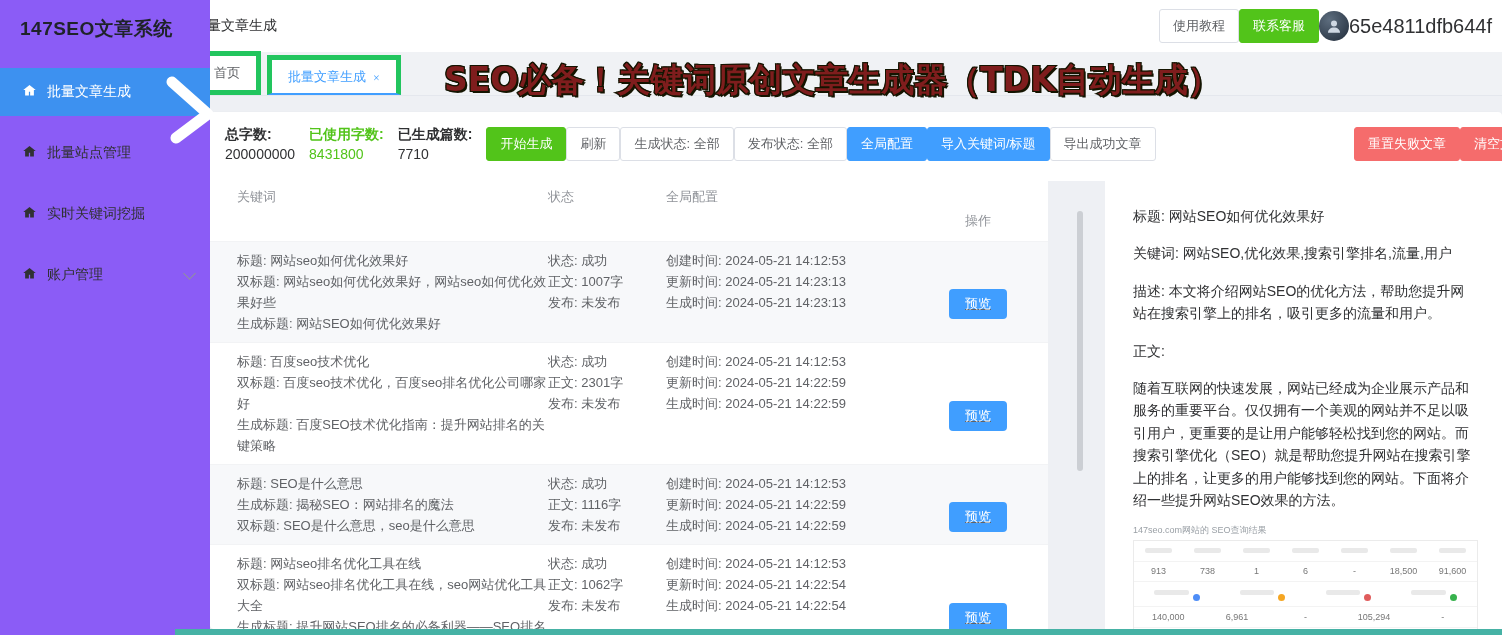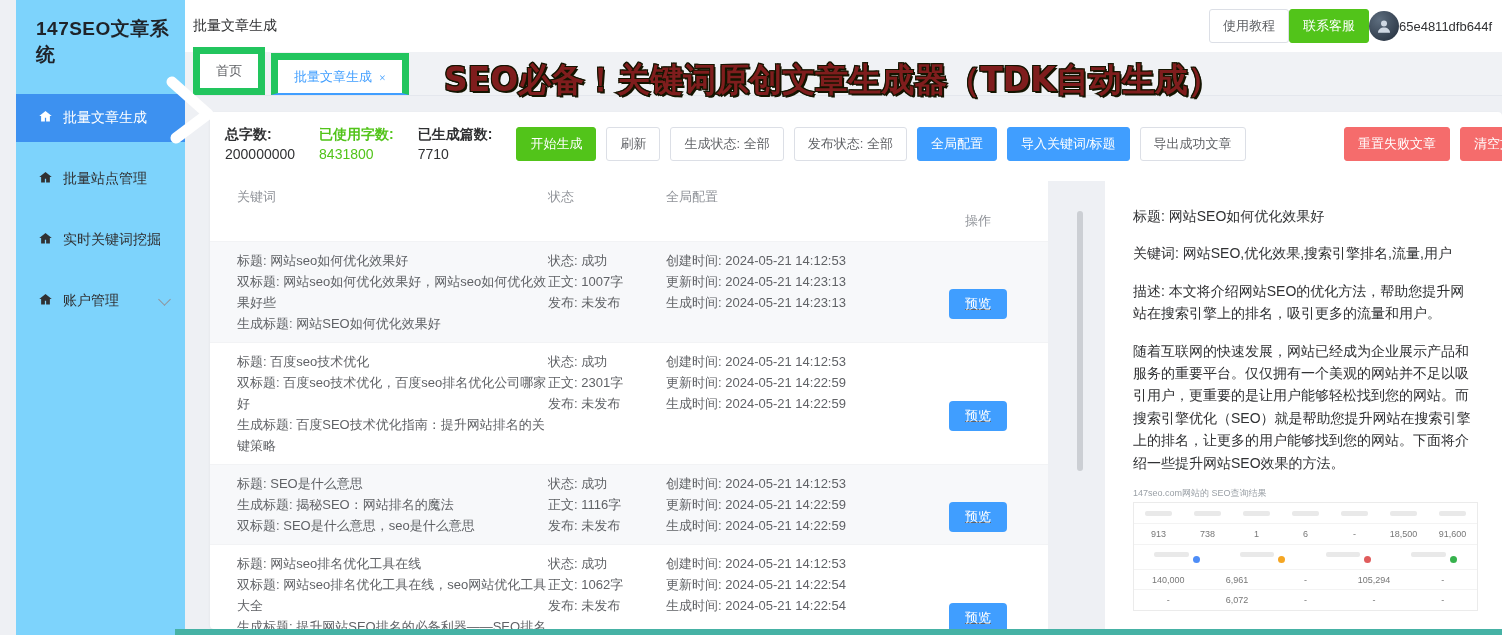--- a/index.html
+++ b/index.html
@@ -1,20 +1,20 @@
 <!DOCTYPE html>
 <html><head>
 <meta charset="utf-8">
 <style>
   html,body{margin:0;padding:0;background:#dfe3e8;}
   .app{position:relative;width:1502px;height:635px;background:#eef0f4;overflow:hidden;
        font-family:"Liberation Sans","DejaVu Sans",sans-serif;}
 
   
-  .sidebar{position:absolute;left:16px;top:0;width:169px;height:100%;background:#7dd3fc;z-index:5;}
+  .sidebar{position:absolute;left:0;top:0;width:210px;height:100%;background:#8b5cf6;z-index:5;}
   .logo{padding:16px 0 0 20px;font-size:19px;font-weight:bold;color:#1f2329;letter-spacing:0.5px;}
   .nav{margin-top:26px;}
   .nav-item{height:48px;display:flex;align-items:center;gap:10px;padding-left:22px;
             font-size:14px;color:#303133;margin-bottom:13px;cursor:pointer;position:relative;}
   .nav-item.active{background:#3d91f0;color:#fff;}
   .nav-item svg{flex:0 0 auto;}
   .chev{position:absolute;right:16px;width:8px;height:8px;border-right:1.5px solid #909399;
         border-bottom:1.5px solid #909399;transform:rotate(45deg);margin-top:-3px;}
 
   
@@ -22,47 +22,47 @@
           display:flex;align-items:center;padding:0 10px 0 18px;box-sizing:border-box;}
   .crumb{font-size:14px;color:#303133;}
   .top-right{margin-left:auto;display:flex;align-items:center;}
   .btn{font-size:13px;padding:7px 13px;border-radius:3px;border:1px solid #dcdfe6;background:#fff;
        color:#606266;white-space:nowrap;cursor:pointer;font-family:inherit;}
   .btn.green{background:#52c41a;border-color:#52c41a;color:#fff;}
   .btn.blue{background:#409eff;border-color:#409eff;color:#fff;}
   .btn.red{background:#f56c6c;border-color:#f56c6c;color:#fff;}
   .avatar{width:30px;height:30px;border-radius:50%;background:radial-gradient(circle at 35% 30%,#5d6d7e,#212c3a);
           display:flex;align-items:center;justify-content:center;overflow:hidden;}
-  .uid{font-size:13px;color:#303133;white-space:nowrap;}
+  .uid{font-size:20px;color:#303133;white-space:nowrap;}
 
   
   .tabbar{position:absolute;left:175px;top:52px;right:0;height:44px;background:#f0f2f5;
           display:flex;align-items:flex-end;padding-left:18px;gap:6px;box-sizing:border-box;
           border-bottom:1px solid #e4e7ed;}
-  .tab{background:#fff;border:7px solid #22c55e;padding:8px 16px;font-size:13px;color:#606266;
+  .tab{background:#fff;border:5px solid #22c55e;padding:8px 16px;font-size:13px;color:#606266;
        cursor:pointer;display:flex;align-items:flex-end;gap:7px;font-family:Liberation Serif, serif;}
   .tab.active{color:#409eff;border-bottom:2px solid #409eff;padding-bottom:7px;}
   .tab .x{font-size:12px;color:#409eff;}
 
   
   .headline{position:absolute;left:444px;top:58px;z-index:30;white-space:nowrap;
             font-size:33px;font-weight:800;color:#7f1d1d;
             font-family:"DejaVu Sans","Liberation Sans",sans-serif;
             -webkit-text-stroke:2px #141400;paint-order:stroke fill;
             text-shadow:2px 2px 0 #141400,-1px -1px 0 #141400,1px -1px 0 #141400,-1px 1px 0 #141400;}
 
   
   .cursor{position:absolute;left:162px;top:76px;z-index:31;pointer-events:none;}
 
   
   .content{position:absolute;left:175px;top:96px;right:0;bottom:0;background:#eef0f4;}
   .card{position:absolute;left:35px;top:16px;right:0;bottom:6px;background:#fff;border-radius:4px;
         box-shadow:0 1px 3px rgba(0,0,0,.06);overflow:hidden;}
 
-  .toolbar{display:flex;align-items:center;padding:12px 14px 10px 15px;gap:10px;}
+  .toolbar{display:flex;align-items:center;padding:12px 14px 10px 15px;}
   .stat{line-height:20px;font-size:14px;margin-right:14px;white-space:nowrap;}
   .stat .lb{font-weight:bold;color:#303133;}
   .stat .vl{color:#303133;}
   .stat.green .lb,.stat.green .vl{color:#52c41a;}
   .sel{min-width:98px;text-align:left;}
   .push{margin-left:auto;}
   .btn.clearbtn{margin-right:-52px;}
 
   
   .thead{display:flex;padding:14px 0 11px;font-size:13px;color:#909399;}
@@ -307,20 +307,21 @@
     </div>
 
     <div class="gap">
       <div class="sb-thumb"></div>
     </div>
 
     <section class="panel">
       <div class="pline">标题: 网站SEO如何优化效果好</div>
       <div class="pline">关键词: 网站SEO,优化效果,搜索引擎排名,流量,用户</div>
       <div class="pline">描述: 本文将介绍网站SEO的优化方法，帮助您提升网站在搜索引擎上的排名，吸引更多的流量和用户。</div>
+      <div class="pline">正文:</div>
       <div class="ppara">随着互联网的快速发展，网站已经成为企业展示产品和服务的重要平台。仅仅拥有一个美观的网站并不足以吸引用户，更重要的是让用户能够轻松找到您的网站。而搜索引擎优化（SEO）就是帮助您提升网站在搜索引擎上的排名，让更多的用户能够找到您的网站。下面将介绍一些提升网站SEO效果的方法。</div>
 
       <div class="embed">
         <div class="ecaption">147seo.com网站的 SEO查询结果</div>
         <div class="etable">
           <div class="erow">
             <div class="ecell">
                 <div class="bar"></div>
               </div>
               <div class="ecell">

